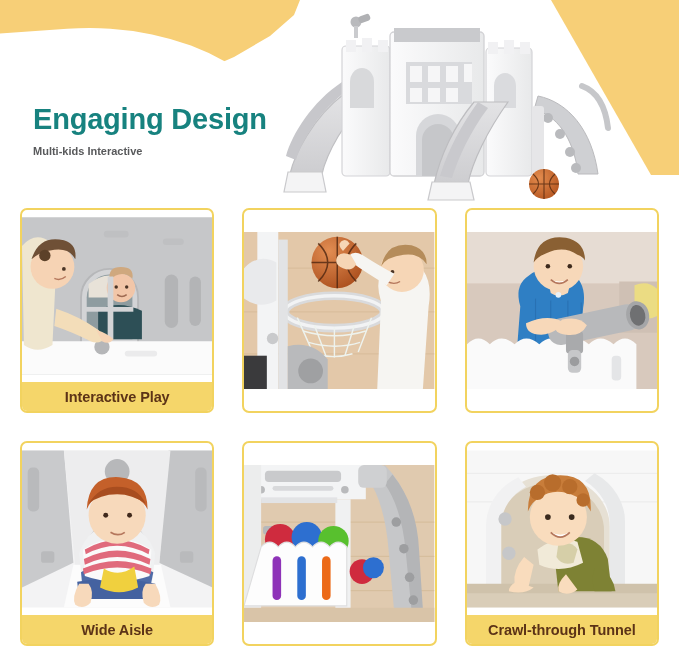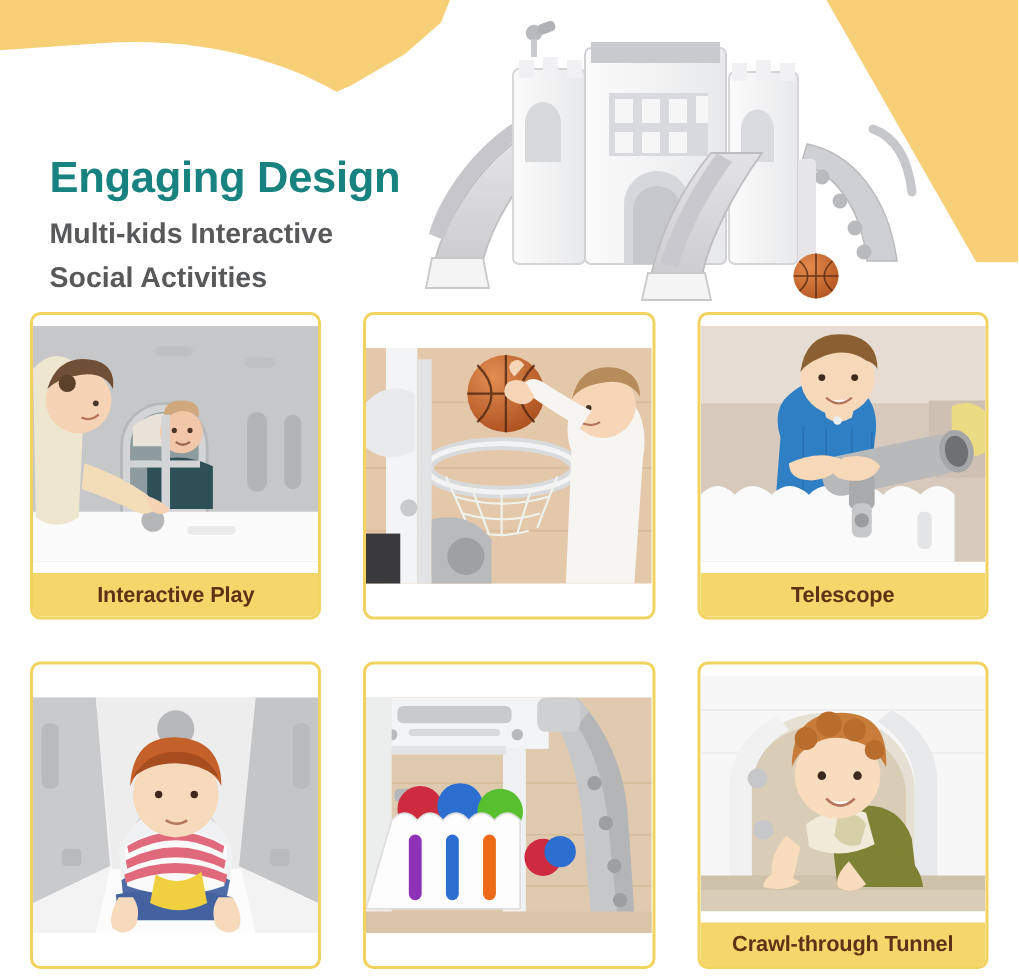--- a/index.html
+++ b/index.html
@@ -33,21 +33,21 @@
     border-top-right-radius:220px 150px;
     transform:rotate(-4deg); transform-origin:0 100%;
   }
 
   .hero-text { position:absolute; left:33px; top:104px; z-index:6; }
   .hero-title {
     font-size:29px; font-weight:bold; color:#17827f;
     letter-spacing:-0.2px; line-height:1.05;
   }
   .hero-sub {
-    margin-top:9px; font-size:19px; font-weight:bold;
+    margin-top:9px; font-size:11px; font-weight:bold;
     color:#58595b; line-height:1.52;
   }
 
   
   .playset { position:absolute; left:282px; top:6px; width:390px; height:197px; z-index:5; }
   .playset svg { width:100%; height:100%; display:block; }
 
   
   .grid {
     position:absolute; left:20px; top:208px;
@@ -76,21 +76,20 @@
 
 <div class="hero">
   <div class="hero-yellow-left"></div>
   <div class="hero-yellow-right"></div>
   <div class="hero-white-curve"></div>
 
   <div class="hero-text">
     <div class="hero-title">Engaging Design</div>
     <div class="hero-sub">
       <div>Multi-kids Interactive</div>
-      <div>Social Activities</div>
     </div>
   </div>
 
   <div class="playset">
     <svg viewBox="0 0 390 197" xmlns="http://www.w3.org/2000/svg">
       <defs>
         <linearGradient id="slideG" x1="0" y1="0" x2="0" y2="1">
           <stop offset="0" stop-color="#e3e3e5"></stop>
             <stop offset="1" stop-color="#cdcdd0"></stop>
         </linearGradient>
@@ -276,21 +275,20 @@
           <ellipse cx="180" cy="98" rx="8" ry="11" fill="#6f7072"></ellipse>
         </g>
         <rect x="104" y="104" width="18" height="24" rx="4" fill="#a9aaac"></rect>
         <rect x="106" y="124" width="14" height="24" rx="5" fill="#c6c7c9"></rect>
         <circle cx="113" cy="136" r="5" fill="#9b9c9e"></circle>
         <path d="M100 92 q18 -4 26 6 q-6 12 -22 10 q-14 -2 -10 -10 z" fill="#f7d8b9"></path>
         <path d="M62 96 q22 -10 38 -2 q-4 12 -22 14 q-16 0 -16 -12 z" fill="#f7d8b9"></path>
         <rect x="152" y="130" width="10" height="26" rx="4" fill="#e4e5e7"></rect>
       </svg>
     </div>
-    <div class="tile-caption">Telescope</div>
   </div>
 
   <div class="tile">
     <div class="tile-photo">
       <svg viewBox="0 0 200 165" xmlns="http://www.w3.org/2000/svg">
         <rect width="200" height="165" fill="#f3f3f4"></rect>
         <path d="M0 0 h44 l10 118 l-54 26 z" fill="#c9cacc"></path>
         <path d="M200 0 h-46 l-10 118 l56 26 z" fill="#c4c5c7"></path>
         <path d="M44 0 h112 l-12 122 h-88 z" fill="#ededee"></path>
         <path d="M54 120 h92 l10 45 h-112 z" fill="#fcfcfc"></path>
@@ -318,20 +316,21 @@
         <circle cx="100" cy="68" r="30" fill="#f7d9bb"></circle>
         <path d="M68 62 q2 -36 34 -34 q30 2 30 34 q-4 -8 -12 -12 q-20 -14 -40 -2 q-8 4 -12 14 z" fill="#c4602a"></path>
         <path d="M70 56 q10 -18 30 -18 q22 0 30 18 q-14 -10 -30 -10 q-18 0 -30 10 z" fill="#a84d1f"></path>
         <circle cx="88" cy="68" r="2.6" fill="#40291c"></circle>
           <circle cx="113" cy="68" r="2.6" fill="#40291c"></circle>
         <path d="M93 86 q8 5 15 0" stroke="#b5775c" stroke-width="1.8" fill="none"></path>
         <path d="M60 140 q-8 14 -4 22 q8 6 16 -2 q4 -12 -2 -20 z" fill="#f7d9bb"></path>
         <path d="M140 140 q8 14 4 22 q-8 6 -16 -2 q-4 -12 2 -20 z" fill="#f7d9bb"></path>
       </svg>
     </div>
+    <div class="tile-caption">Wide Aisle</div>
   </div>
 
   <div class="tile">
     <div class="tile-photo">
       <svg viewBox="0 0 200 165" xmlns="http://www.w3.org/2000/svg">
         <rect width="200" height="165" fill="#e0caaf"></rect>
         <g stroke="#d2b894" stroke-width="1.2" opacity="0.65">
           <path d="M0 60 h200"></path>
             <path d="M0 96 h200"></path>
             <path d="M0 132 h200"></path>

